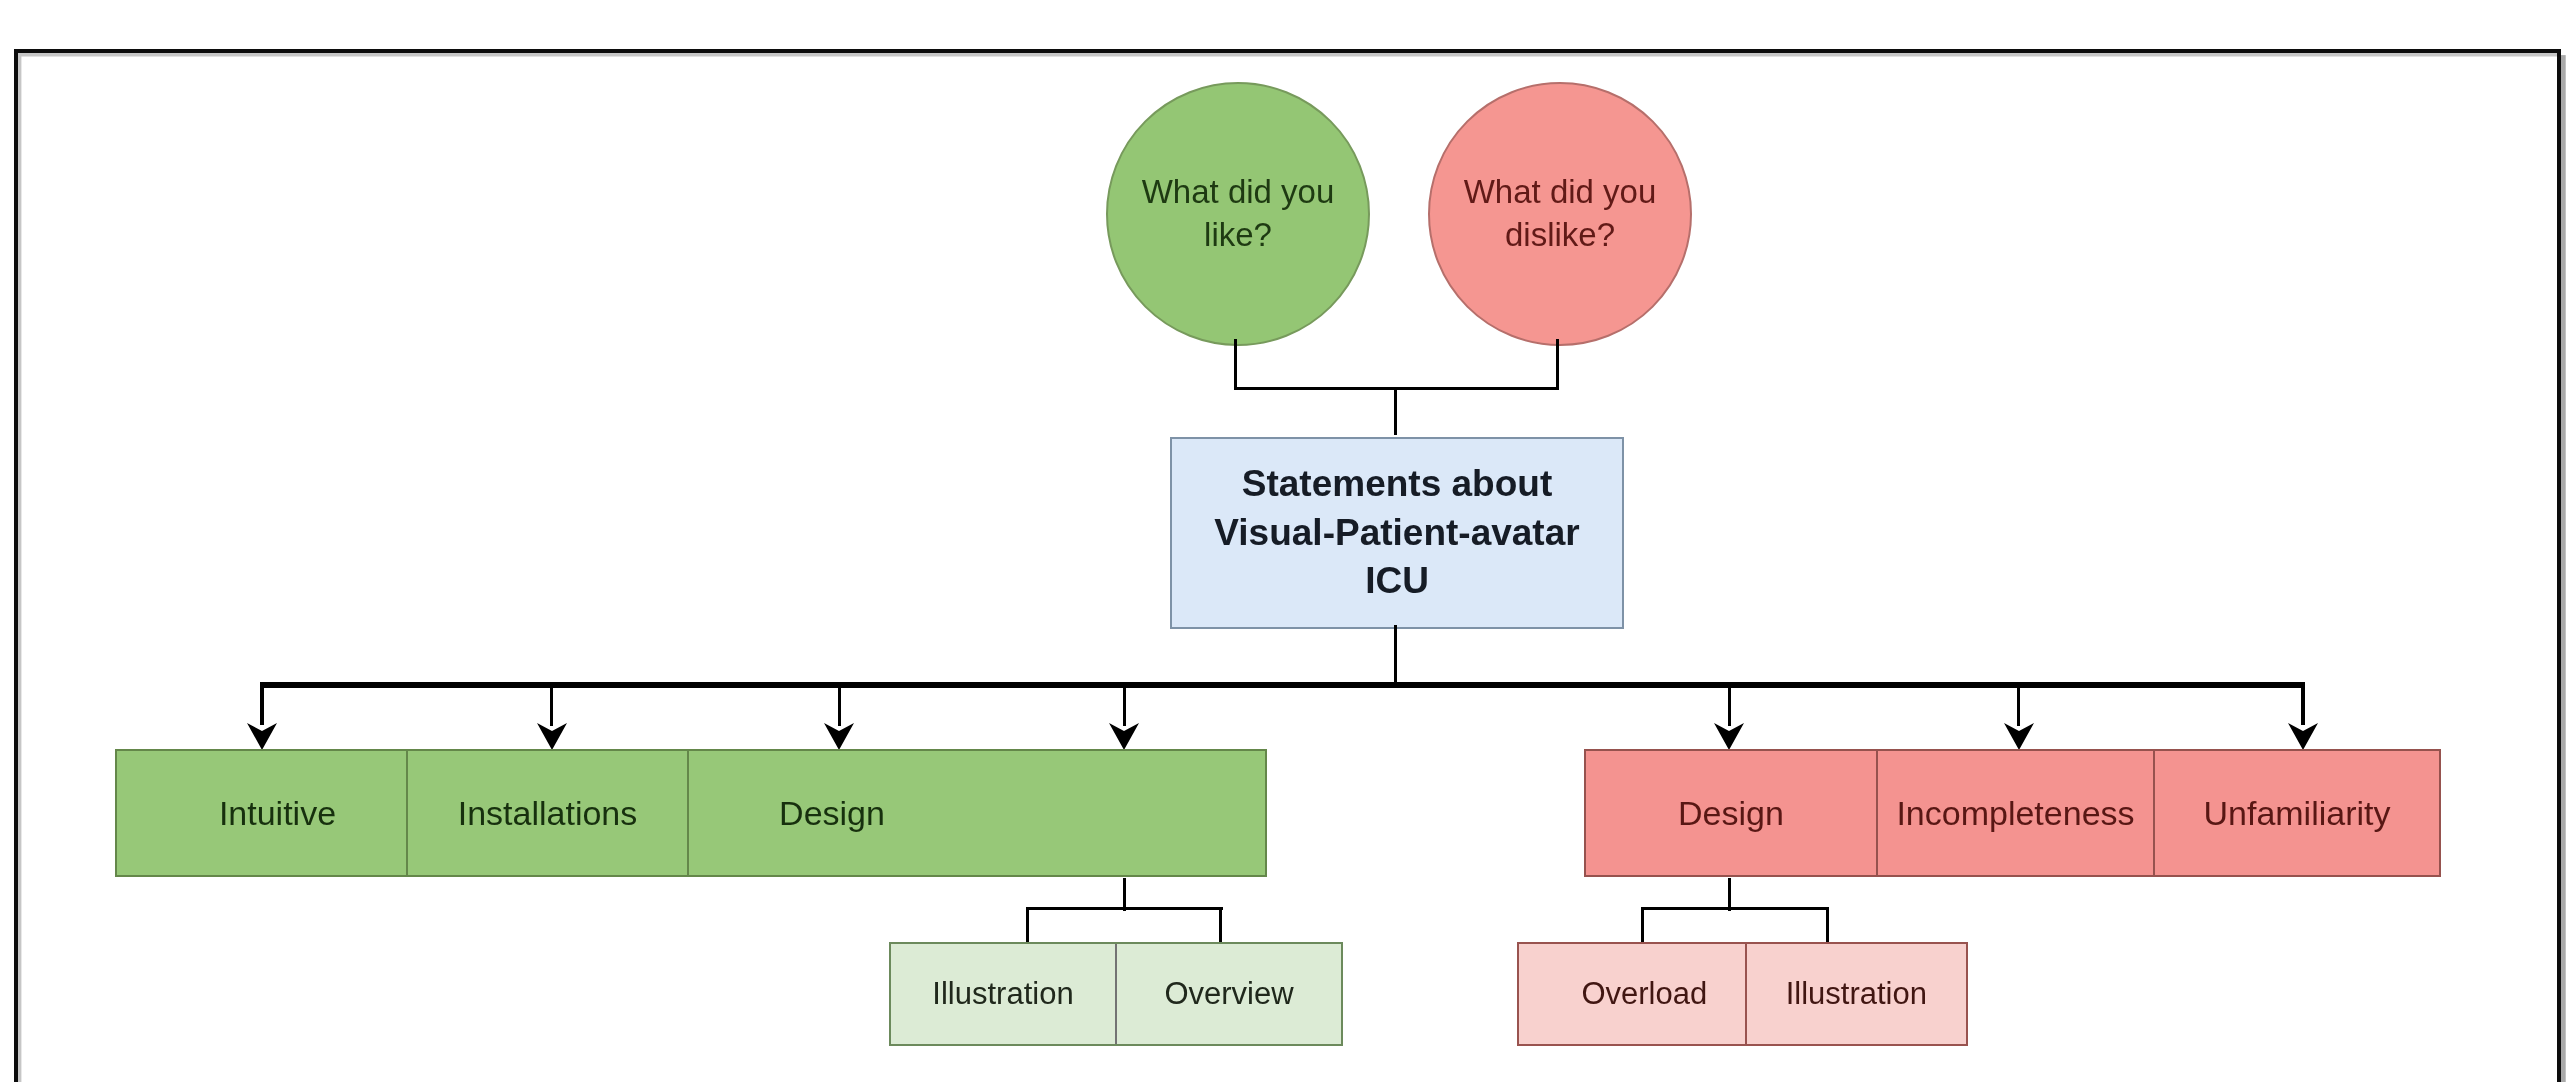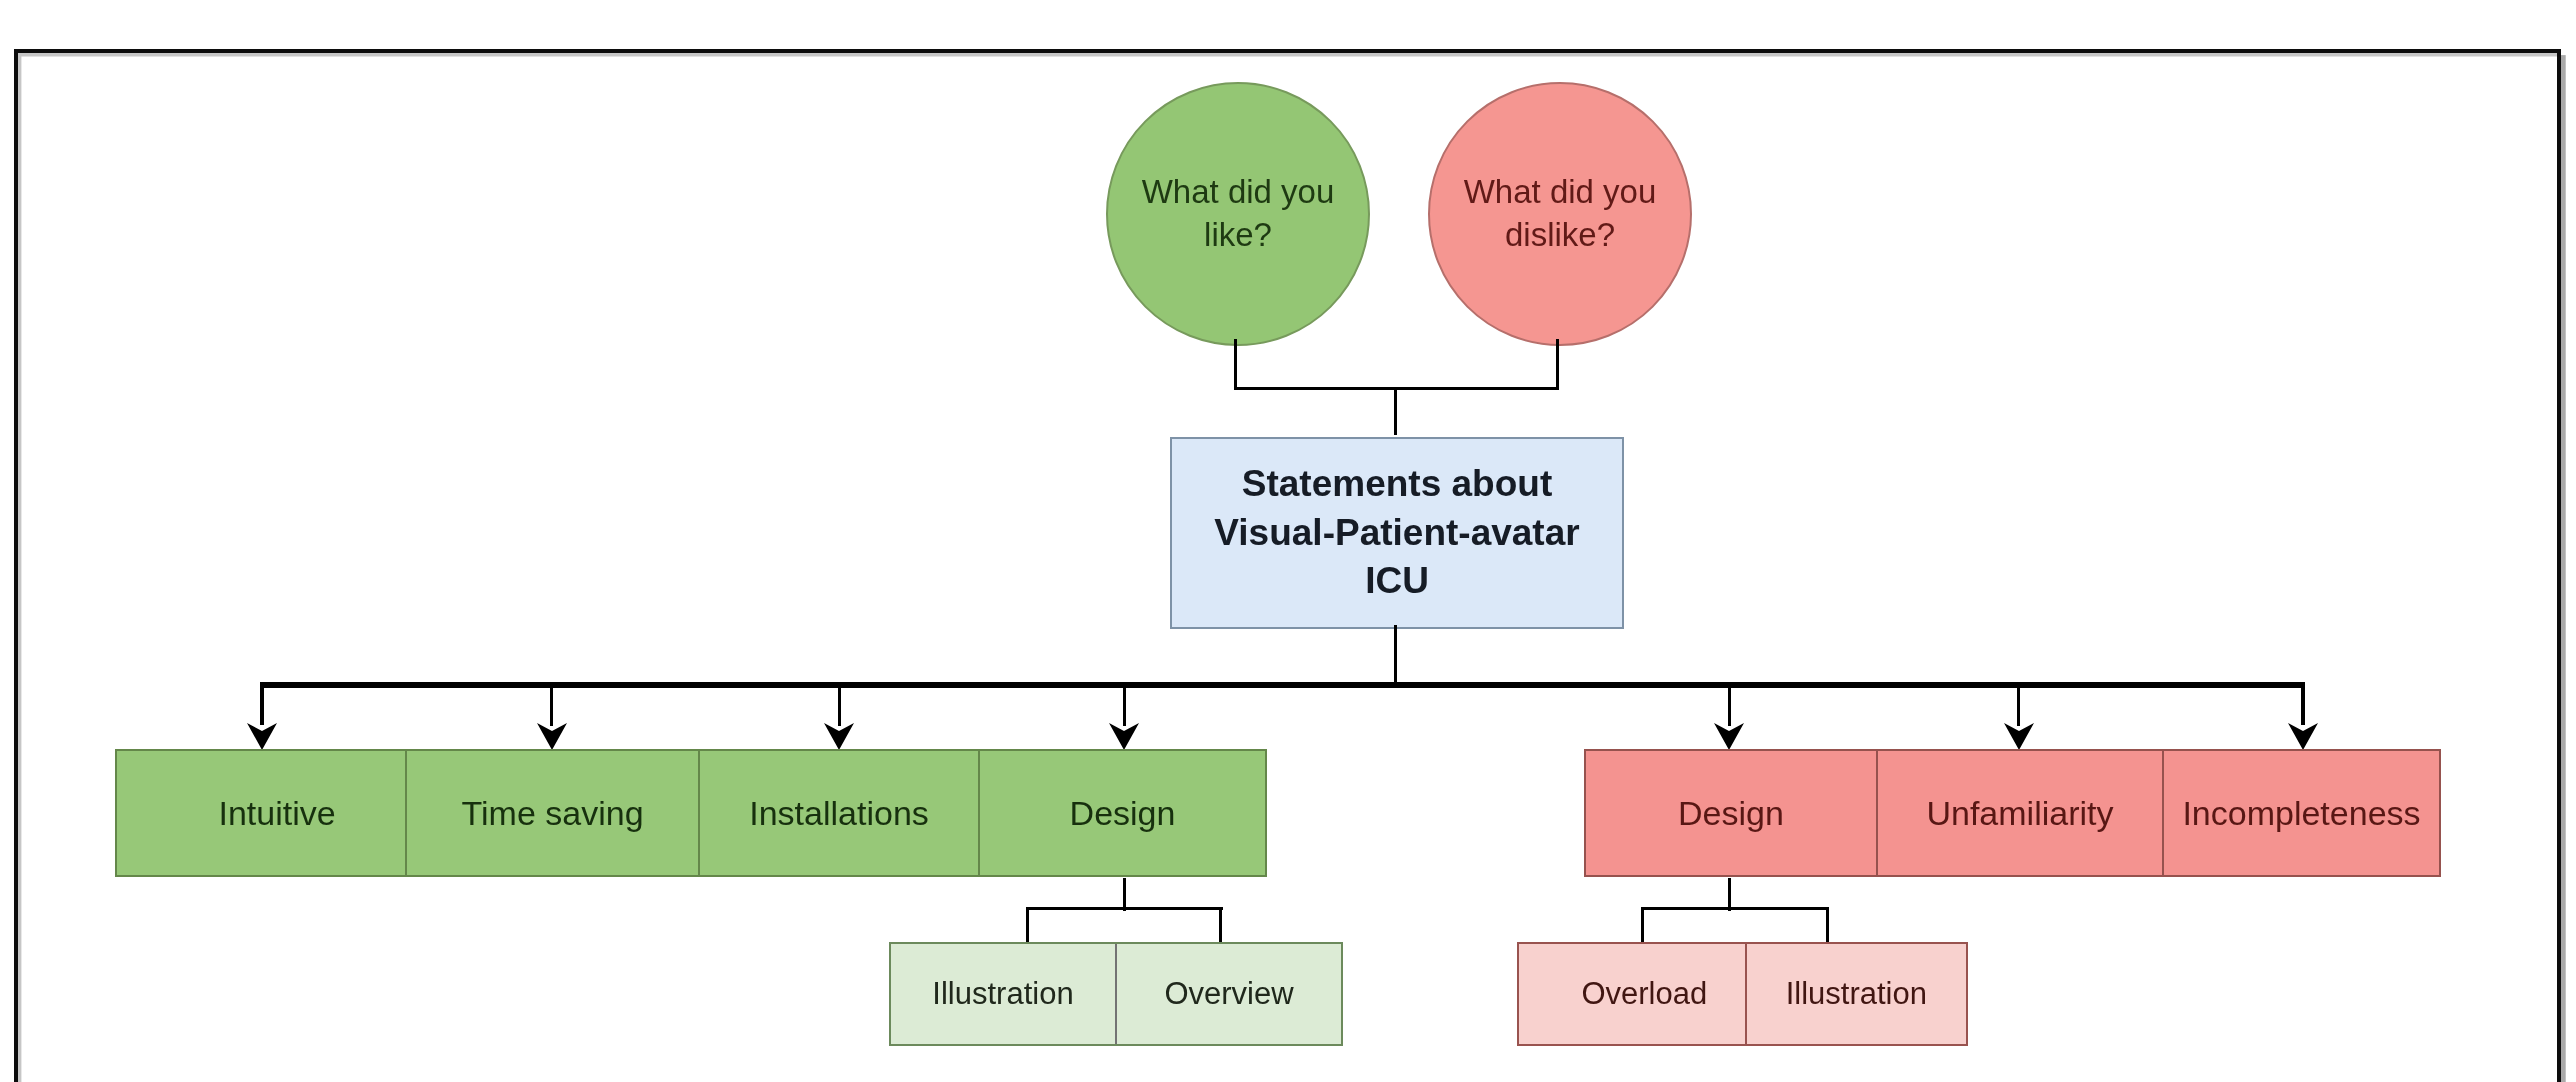--- a/index.html
+++ b/index.html
@@ -98,29 +98,28 @@
   <div class="arrow" style="left:247px;top:686px;"></div>
   <div class="arrow" style="left:537px;top:686px;"></div>
   <div class="arrow" style="left:824px;top:686px;"></div>
   <div class="arrow" style="left:1109px;top:686px;"></div>
   <div class="arrow" style="left:1714px;top:686px;"></div>
   <div class="arrow" style="left:2004px;top:686px;"></div>
   <div class="arrow" style="left:2288px;top:686px;"></div>
 
   <div class="row greenrow">
     <div class="cell" style="width:289px;padding-left:32px;">Intuitive</div>
-    <div class="cell" style="width:294px;">Time saving</div>
     <div class="cell" style="width:281px;text-align:right;">Installations</div>
     <div class="cell" style="width:288px;">Design</div>
   </div>
 
   <div class="row redrow">
     <div class="cell" style="width:291px;">Design</div>
+    <div class="cell" style="width:278px;">Incompleteness</div>
     <div class="cell" style="width:287px;">Unfamiliarity</div>
-    <div class="cell" style="width:278px;">Incompleteness</div>
   </div>
 
   <div class="ln" style="left:1123px;top:841px;width:3.4px;height:33px;"></div>
   <div class="ln" style="left:1026px;top:870px;width:197px;height:3.4px;"></div>
   <div class="ln" style="left:1026px;top:870px;width:3.4px;height:35px;"></div>
   <div class="ln" style="left:1219px;top:870px;width:3.4px;height:35px;"></div>
 
   <div class="ln" style="left:1728px;top:841px;width:3.4px;height:33px;"></div>
   <div class="ln" style="left:1641px;top:870px;width:188px;height:3.4px;"></div>
   <div class="ln" style="left:1641px;top:870px;width:3.4px;height:35px;"></div>

